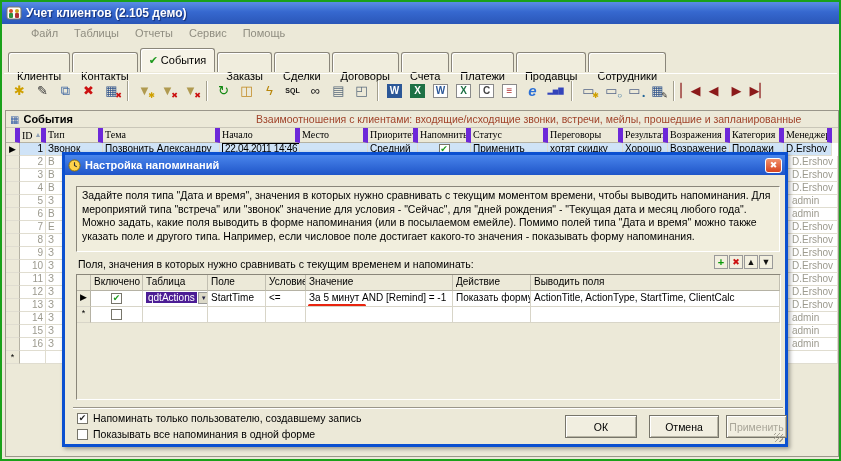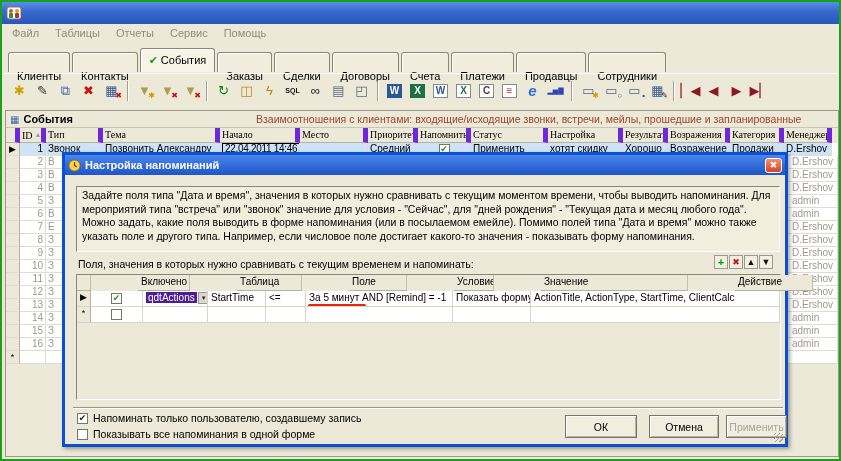--- a/index.html
+++ b/index.html
@@ -6,21 +6,21 @@
   body { font-family:"Liberation Sans","DejaVu Sans",sans-serif; font-size:11px; background:#fff; }
   .screen { position:relative; width:841px; height:461px; border:2px solid #1aa11a; background:#ece9d8; overflow:hidden; }
 
   
   .titlebar { position:absolute; top:0; left:0; right:0; height:22px;
     background:linear-gradient(180deg,#5a8ee4 0%,#3668cf 45%,#2a56b8 100%);
     display:flex; align-items:center; gap:4px; padding:0 4px; }
   .titlebar .title { color:#fff; font-weight:bold; font-size:12px; text-shadow:1px 1px 1px rgba(10,30,90,.8); }
 
   
-  .menubar { position:absolute; top:22px; left:0; right:0; height:18px; display:flex; align-items:center; padding-left:2px; }
+  .menubar { position:absolute; top:22px; left:9px; right:0; height:18px; display:flex; align-items:center; padding-left:12px; }
   .menu-item { padding:2px 8px; color:#8f8d80; }
 
   
   .tabstrip { position:absolute; top:45px; left:6px; right:0; height:25px; display:flex; align-items:flex-end; gap:2px; }
   .tab { height:20px; padding:17px 8px 0; background:#f0eddd; border:1px solid #8a867a; border-bottom:none;
     border-radius:3px 3px 0 0; box-shadow:inset 1px 1px 0 #fff; white-space:nowrap; }
   .tab.active { height:24px; padding-top:5px; background:#f6f3e7; display:flex; gap:3px; }
   .tab-check { color:#1f9a1f; font-weight:bold; }
 
   
@@ -66,21 +66,21 @@
     color:#fff; font-size:9px; line-height:13px; text-align:center; font-weight:bold; }
   .dlg-desc { position:absolute; left:11px; top:31px; width:704px; height:66px; background:#f1eedd;
     border:1px solid; border-color:#8a867a #fff #fff #8a867a; padding:2px 5px; line-height:13.5px; overflow:hidden; }
   .dlg-fields-label { position:absolute; left:13px; top:103px; }
   .dlg-tools { position:absolute; right:12px; top:100px; display:flex; gap:1px; }
   .dlg-tool { width:14px; height:14px; border:1px solid #999; background:#f2efdf; display:flex; align-items:center; justify-content:center; font-size:9px; font-weight:bold; color:#111; }
   .t-add { color:#0a9b0a; font-size:11px; }
   .t-del { color:#cc1111; }
   .dlg-grid { position:absolute; left:11px; top:119px; width:705px; height:126px; background:#ece9d8;
     border:1px solid; border-color:#8a867a #fff #fff #8a867a; display:flex; flex-direction:column; font-size:10px; }
-  .g-hdr { display:flex; height:16px;gap:47px; }
+  .g-hdr { display:flex; height:16px; }
   .g-hcell { flex:none; background:#ece9d8; border-right:1px solid #c2bfb1; border-bottom:1px solid #b5b2a4; padding:1px 3px; white-space:nowrap; overflow:hidden; }
   .g-row { display:flex; height:16px; background:#fff; }
   .g-cell { flex:none; border-right:1px solid #d8d5c8; border-bottom:1px solid #d8d5c8; padding:1px 3px; white-space:nowrap; overflow:hidden; position:relative; }
   .g-sel { background:#ece9d8; border-right:1px solid #b5b2a4; text-align:center; font-size:9px; padding:1px 0; }
   .g0{width:14px}.g1{width:52px}.g2{width:65px}.g3{width:58px}.g4{width:40px}.g5{width:147px}.g6{width:78px}.g7{flex:1}
   .combo { background:#4c1d95; color:#fff; padding:0 2px; }
   .drop { display:inline-block; width:12px; text-align:center; background:#dcd9c8; border:1px solid #999; font-size:6px; color:#224; height:12px; line-height:10px; margin-left:1px; vertical-align:middle; }
   .red-underline { position:absolute; left:2px; top:13px; width:58px; height:3px; background:#e8240f; border-radius:2px; }
   .g-filler { flex:1; background:#ece9d8; }
   .dlg-sep { position:absolute; left:8px; top:252px; width:710px; border-top:1px solid #9a968a; border-bottom:1px solid #fff; }
@@ -98,20 +98,21 @@
 <div class="screen">
 
   <div class="titlebar">
     <svg width="16" height="16" viewBox="0 0 16 16">
       <rect x="1" y="2" width="14" height="12" rx="2" fill="#fdfdfb" stroke="#7a7a6a"></rect>
       <circle cx="5" cy="6" r="2" fill="#d94f2b"></circle>
         <rect x="3" y="8" width="4" height="5" rx="1" fill="#2e8f3c"></rect>
       <circle cx="11" cy="6" r="2" fill="#caa21d"></circle>
         <rect x="9" y="8" width="4" height="5" rx="1" fill="#b23333"></rect>
     </svg>
+    <span class="title">Учет клиентов (2.105 демо)</span>
   </div>
 
   <div class="menubar" id="menubar">
       <span class="menu-item">Файл</span>
       <span class="menu-item">Таблицы</span>
       <span class="menu-item">Отчеты</span>
       <span class="menu-item">Сервис</span>
       <span class="menu-item">Помощь</span>
     </div>
   <div class="tabstrip" id="tabstrip">
@@ -250,21 +251,21 @@
           <span>ID</span>
           <span class="sort">▲</span>
         </div>
       <div class="hcell c2">Тип</div>
       <div class="hcell c3">Тема</div>
       <div class="hcell c4 r">Начало</div>
       <div class="hcell c5">Место</div>
       <div class="hcell c6">Приоритет</div>
       <div class="hcell c7">Напомнить</div>
       <div class="hcell c8">Статус</div>
-      <div class="hcell c9">Настройка</div>
+      <div class="hcell c9">Переговоры</div>
       <div class="hcell c10">Результат</div>
       <div class="hcell c11">Возражения</div>
       <div class="hcell c12">Категория</div>
       <div class="hcell c13">Менеджер</div>
     </div>
     <div class="grid-row row-selected">
       <div class="cell c0 sel-col">▶</div>
       <div class="cell c1 num">1</div>
       <div class="cell c2">Звонок</div>
       <div class="cell c3">Позвонить Александру</div>

